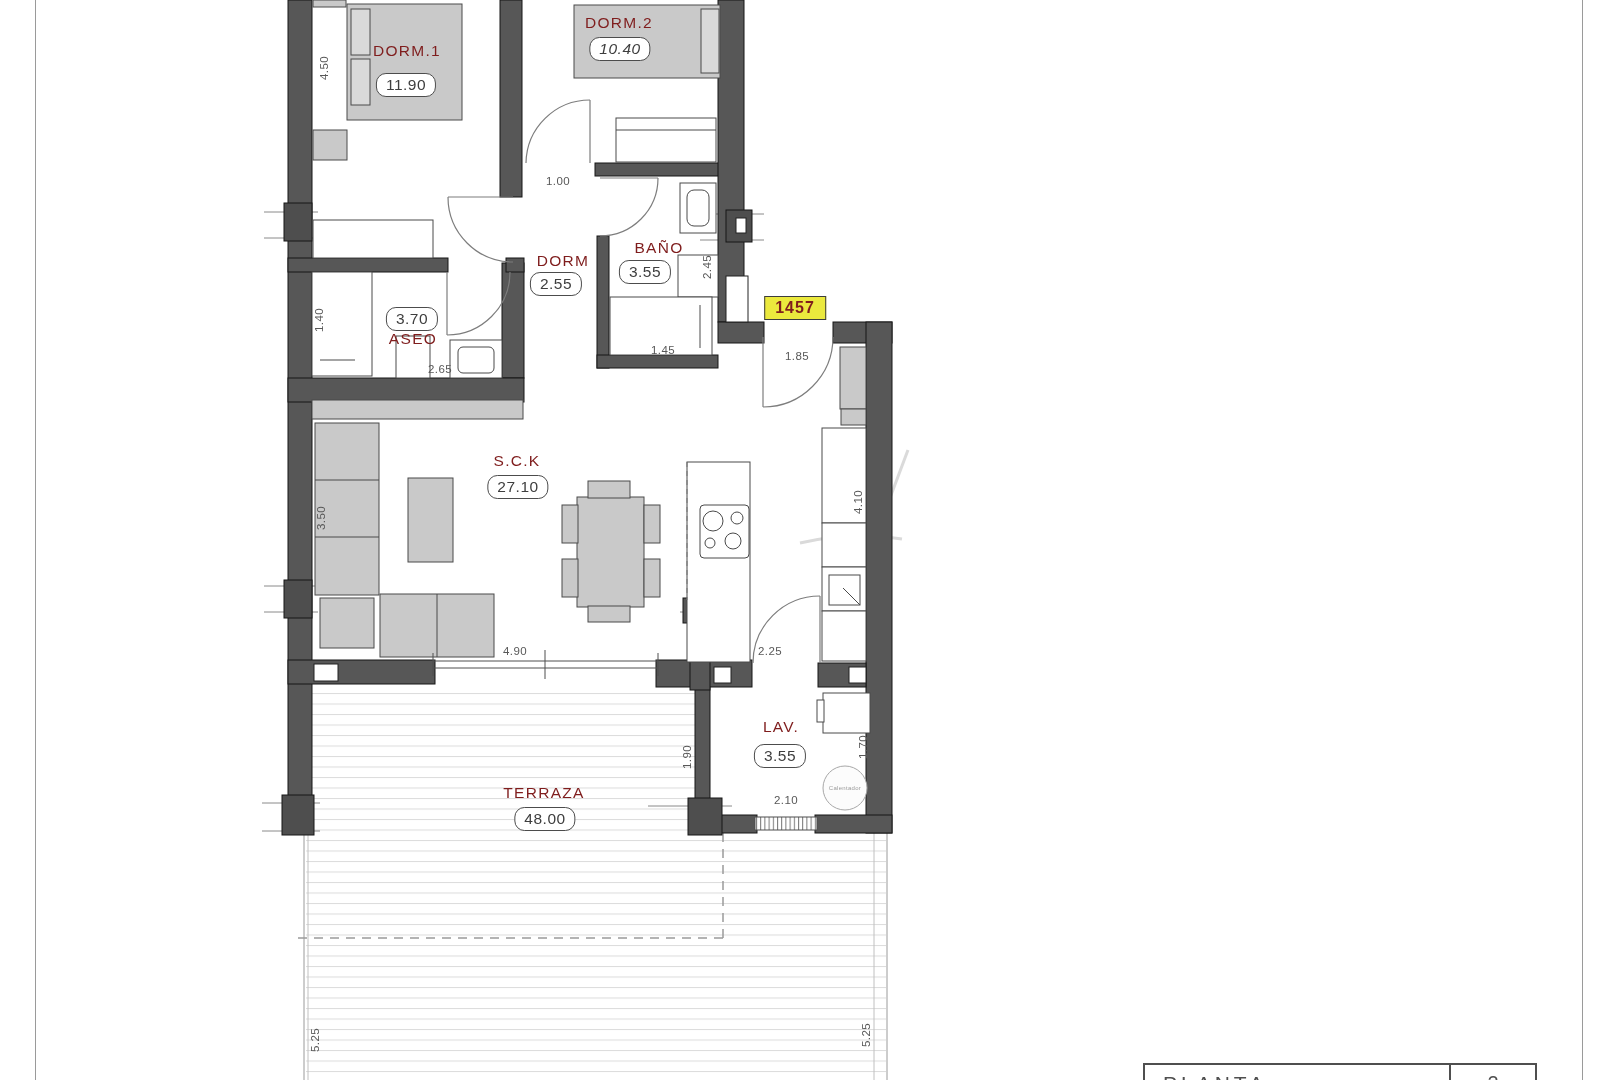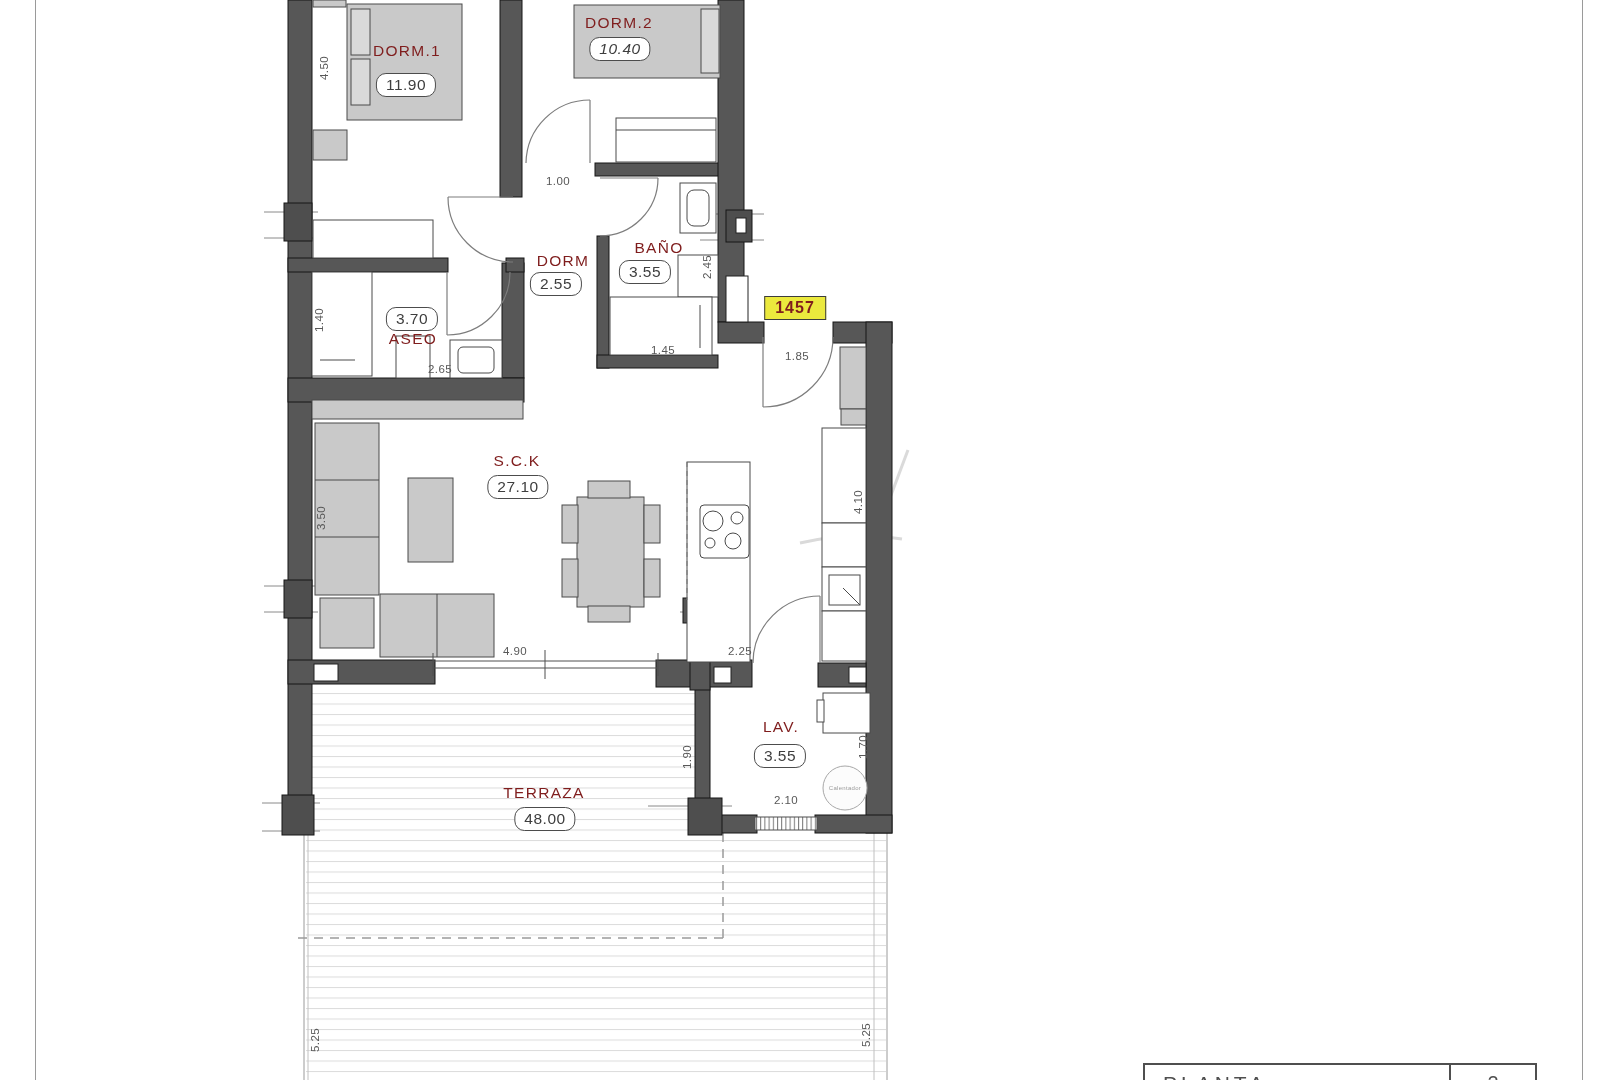--- a/index.html
+++ b/index.html
@@ -231,21 +231,21 @@
   <div class="lbl dim rot" style="left:324px;top:68px;">4.50</div>
   <div class="lbl dim" style="left:558px;top:181px;">1.00</div>
   <div class="lbl dim rot" style="left:319px;top:320px;">1.40</div>
   <div class="lbl dim" style="left:406px;top:369px;margin-left:34px;">2.65</div>
   <div class="lbl dim rot" style="left:707px;top:267px;">2.45</div>
   <div class="lbl dim" style="left:663px;top:350px;">1.45</div>
   <div class="lbl dim" style="left:797px;top:356px;">1.85</div>
   <div class="lbl dim rot" style="left:321px;top:518px;">3.50</div>
   <div class="lbl dim rot" style="left:858px;top:502px;">4.10</div>
   <div class="lbl dim" style="left:515px;top:651px;">4.90</div>
-  <div class="lbl dim" style="left:740px;top:651px;text-align:right;">2.25</div>
+  <div class="lbl dim" style="left:770px;top:651px;text-align:right;">2.25</div>
   <div class="lbl dim rot" style="left:687px;top:757px;">1.90</div>
   <div class="lbl dim rot" style="left:863px;top:747px;">1.70</div>
   <div class="lbl dim" style="left:786px;top:800px;">2.10</div>
   <div class="lbl dim rot" style="left:315px;top:1040px;">5.25</div>
   <div class="lbl dim rot" style="left:866px;top:1035px;">5.25</div>
 
   <div class="lbl unit-badge" style="left:795px;top:308px;">1457</div>
 
   <div class="lbl calentador" style="left:845px;top:788px;">Calentador</div>
 

